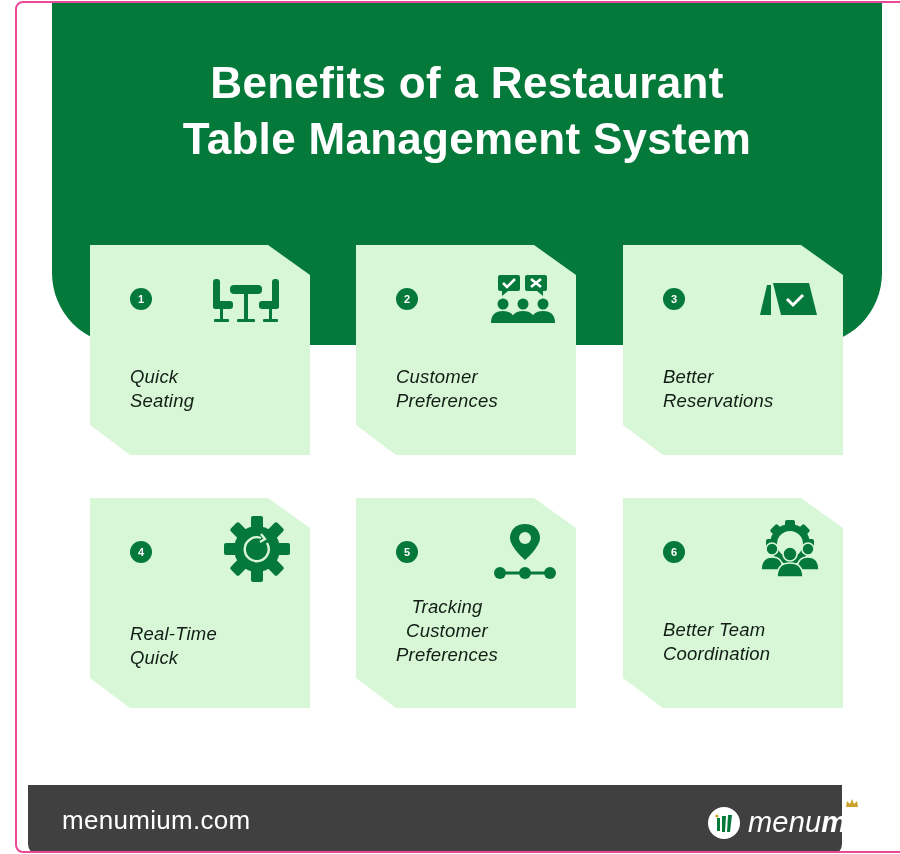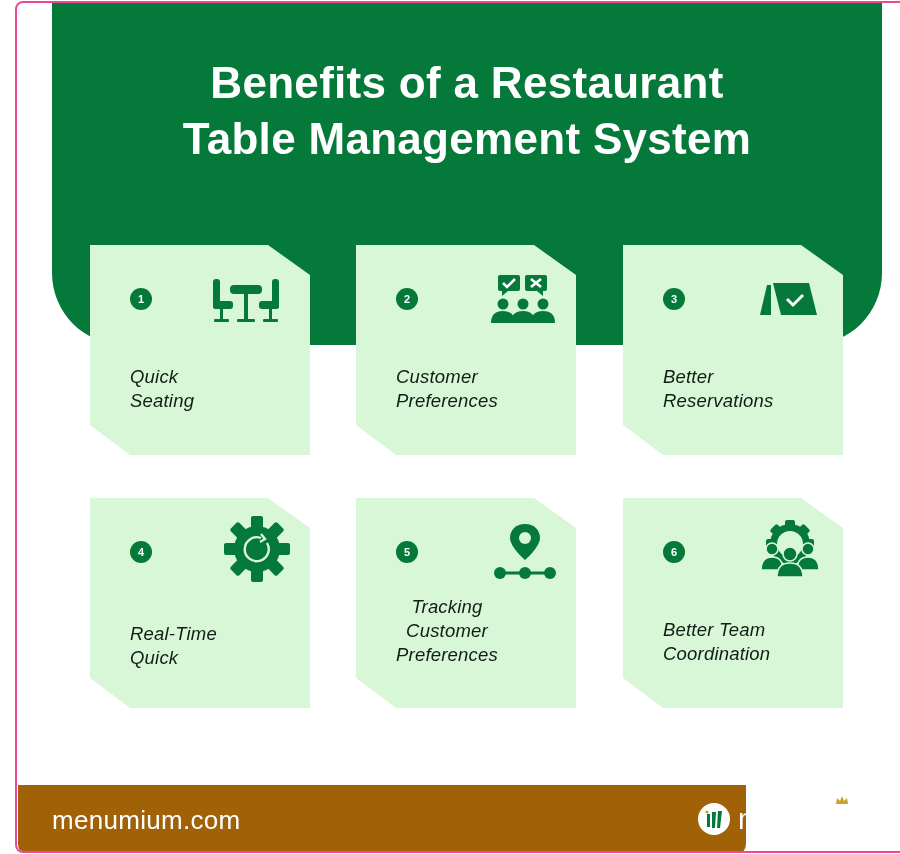--- a/index.html
+++ b/index.html
@@ -29,27 +29,27 @@
     background: #05793a; color: #ffffff; font-size: 11px; font-weight: 700;
     display: flex; align-items: center; justify-content: center;
   }
   .card .icon { position: absolute; color: #05793a; }
   .card .label {
     position: absolute; left: 40px; color: #111d15; font-size: 18.5px; line-height: 24px; letter-spacing: 0.2px;
   }
   .card .label span { display: block; font-style: italic; }
 
   .footer {
-    position: absolute; left: 1px; top: 782px; width: 728px; height: 70px;
-    background: #a16207; border-radius: 0 0 11px 11px;
+    position: absolute; left: 11px; top: 782px; width: 814px; height: 70px;
+    background: #404040; border-radius: 0 0 11px 11px;
   }
   .footer .url {
     position: absolute; left: 34px; top: 20px; color: #ffffff; font-size: 26px; letter-spacing: 0.3px;
   }
-  .brand { position: absolute; left: 680px; top: 18px; height: 36px; display: flex; align-items: flex-start; }
+  .brand { position: absolute; left: 680px; top: 18px; height: 36px; display: flex; align-items: flex-end; font-style: italic; }
   .brand .logo-mark {
     width: 32px; height: 32px; border-radius: 50%; background: #ffffff; position: relative; margin-right: 8px;
   }
   .brand .wordmark { color: #ffffff; font-size: 29px; letter-spacing: 0.2px; position: relative; }
   .brand .wordmark b { font-weight: 700; }
   .brand .crown { position: absolute; right: 42px; top: -7px; }
 </style>
 </head>
 <body>
 

